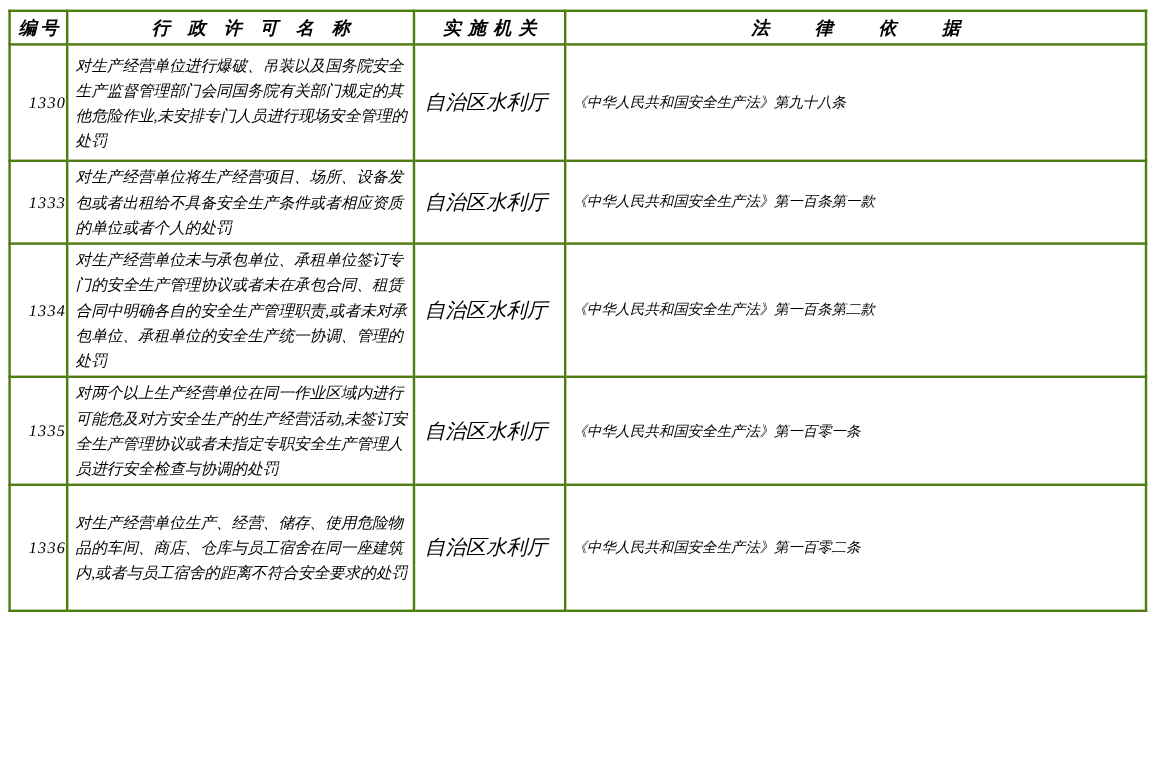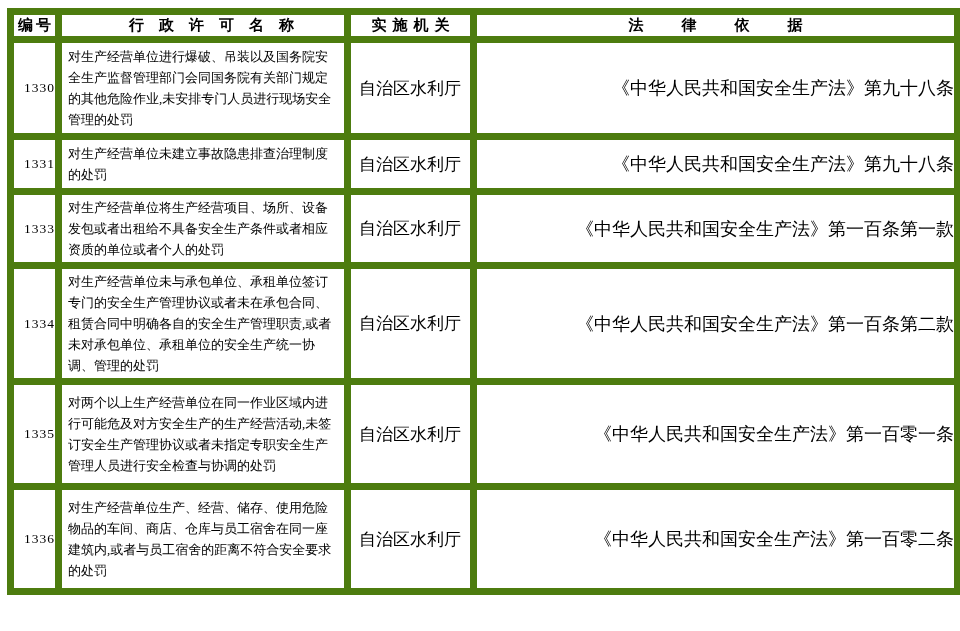--- a/index.html
+++ b/index.html
@@ -21,24 +21,25 @@
     left: 7px;
     top: 8px;
     width: 947px;
     border-collapse: collapse;
     table-layout: fixed;
     border: 2px solid #000000;
     font-family: "Liberation Serif", "DejaVu Serif", serif;
     color: #000000;
   }
   th, td {
-    border: 7px solid #4d7c0f;
+    border: 2px solid #4d7c0f;
     vertical-align: middle;
     overflow: hidden;
     padding: 0;
+    font-style: italic;
   }
   thead tr { height: 28px; }
   th {
     font-weight: bold;
     font-size: 15px;
     text-align: center;
     white-space: nowrap;
   }
   .th-id     { letter-spacing: 3px;  padding-left: 3px; }
   .th-name   { letter-spacing: 15px; padding-left: 32px; }
@@ -56,22 +57,22 @@
     text-align: left;
     padding: 2px 4px 2px 6px;
   }
   td.cell-agency {
     font-size: 17px;
     text-align: left;
     padding-left: 8px;
     white-space: nowrap;
   }
   td.cell-legal {
-    font-size: 18px;
-    text-align: right;
+    font-size: 12px;
+    text-align: left;
     padding-left: 5px;
   }
   tbody tr:nth-child(1) { height: 97px; }
   tbody tr:nth-child(2) { height: 55px; }
   tbody tr:nth-child(3) { height: 55px; }
   tbody tr:nth-child(4) { height: 82px; }
   tbody tr:nth-child(5) { height: 105px; }
   tbody tr:nth-child(6) { height: 105px; }
   tbody tr:nth-child(7) { height: 91px; }
 </style>
@@ -95,26 +96,20 @@
       </tr>
     </thead>
     <tbody>
       <tr>
         <td class="cell-code">1330</td>
         <td class="cell-name">对生产经营单位进行爆破、吊装以及国务院安全生产监督管理部门会同国务院有关部门规定的其他危险作业,未安排专门人员进行现场安全管理的处罚</td>
         <td class="cell-agency">自治区水利厅</td>
         <td class="cell-legal">《中华人民共和国安全生产法》第九十八条</td>
       </tr>
       <tr>
-        <td class="cell-code">1331</td>
-        <td class="cell-name">对生产经营单位未建立事故隐患排查治理制度的处罚</td>
-        <td class="cell-agency">自治区水利厅</td>
-        <td class="cell-legal">《中华人民共和国安全生产法》第九十八条</td>
-      </tr>
-      <tr>
         <td class="cell-code">1333</td>
         <td class="cell-name">对生产经营单位将生产经营项目、场所、设备发包或者出租给不具备安全生产条件或者相应资质的单位或者个人的处罚</td>
         <td class="cell-agency">自治区水利厅</td>
         <td class="cell-legal">《中华人民共和国安全生产法》第一百条第一款</td>
       </tr>
       <tr>
         <td class="cell-code">1334</td>
         <td class="cell-name">对生产经营单位未与承包单位、承租单位签订专门的安全生产管理协议或者未在承包合同、租赁合同中明确各自的安全生产管理职责,或者未对承包单位、承租单位的安全生产统一协调、管理的处罚</td>
         <td class="cell-agency">自治区水利厅</td>
         <td class="cell-legal">《中华人民共和国安全生产法》第一百条第二款</td>

